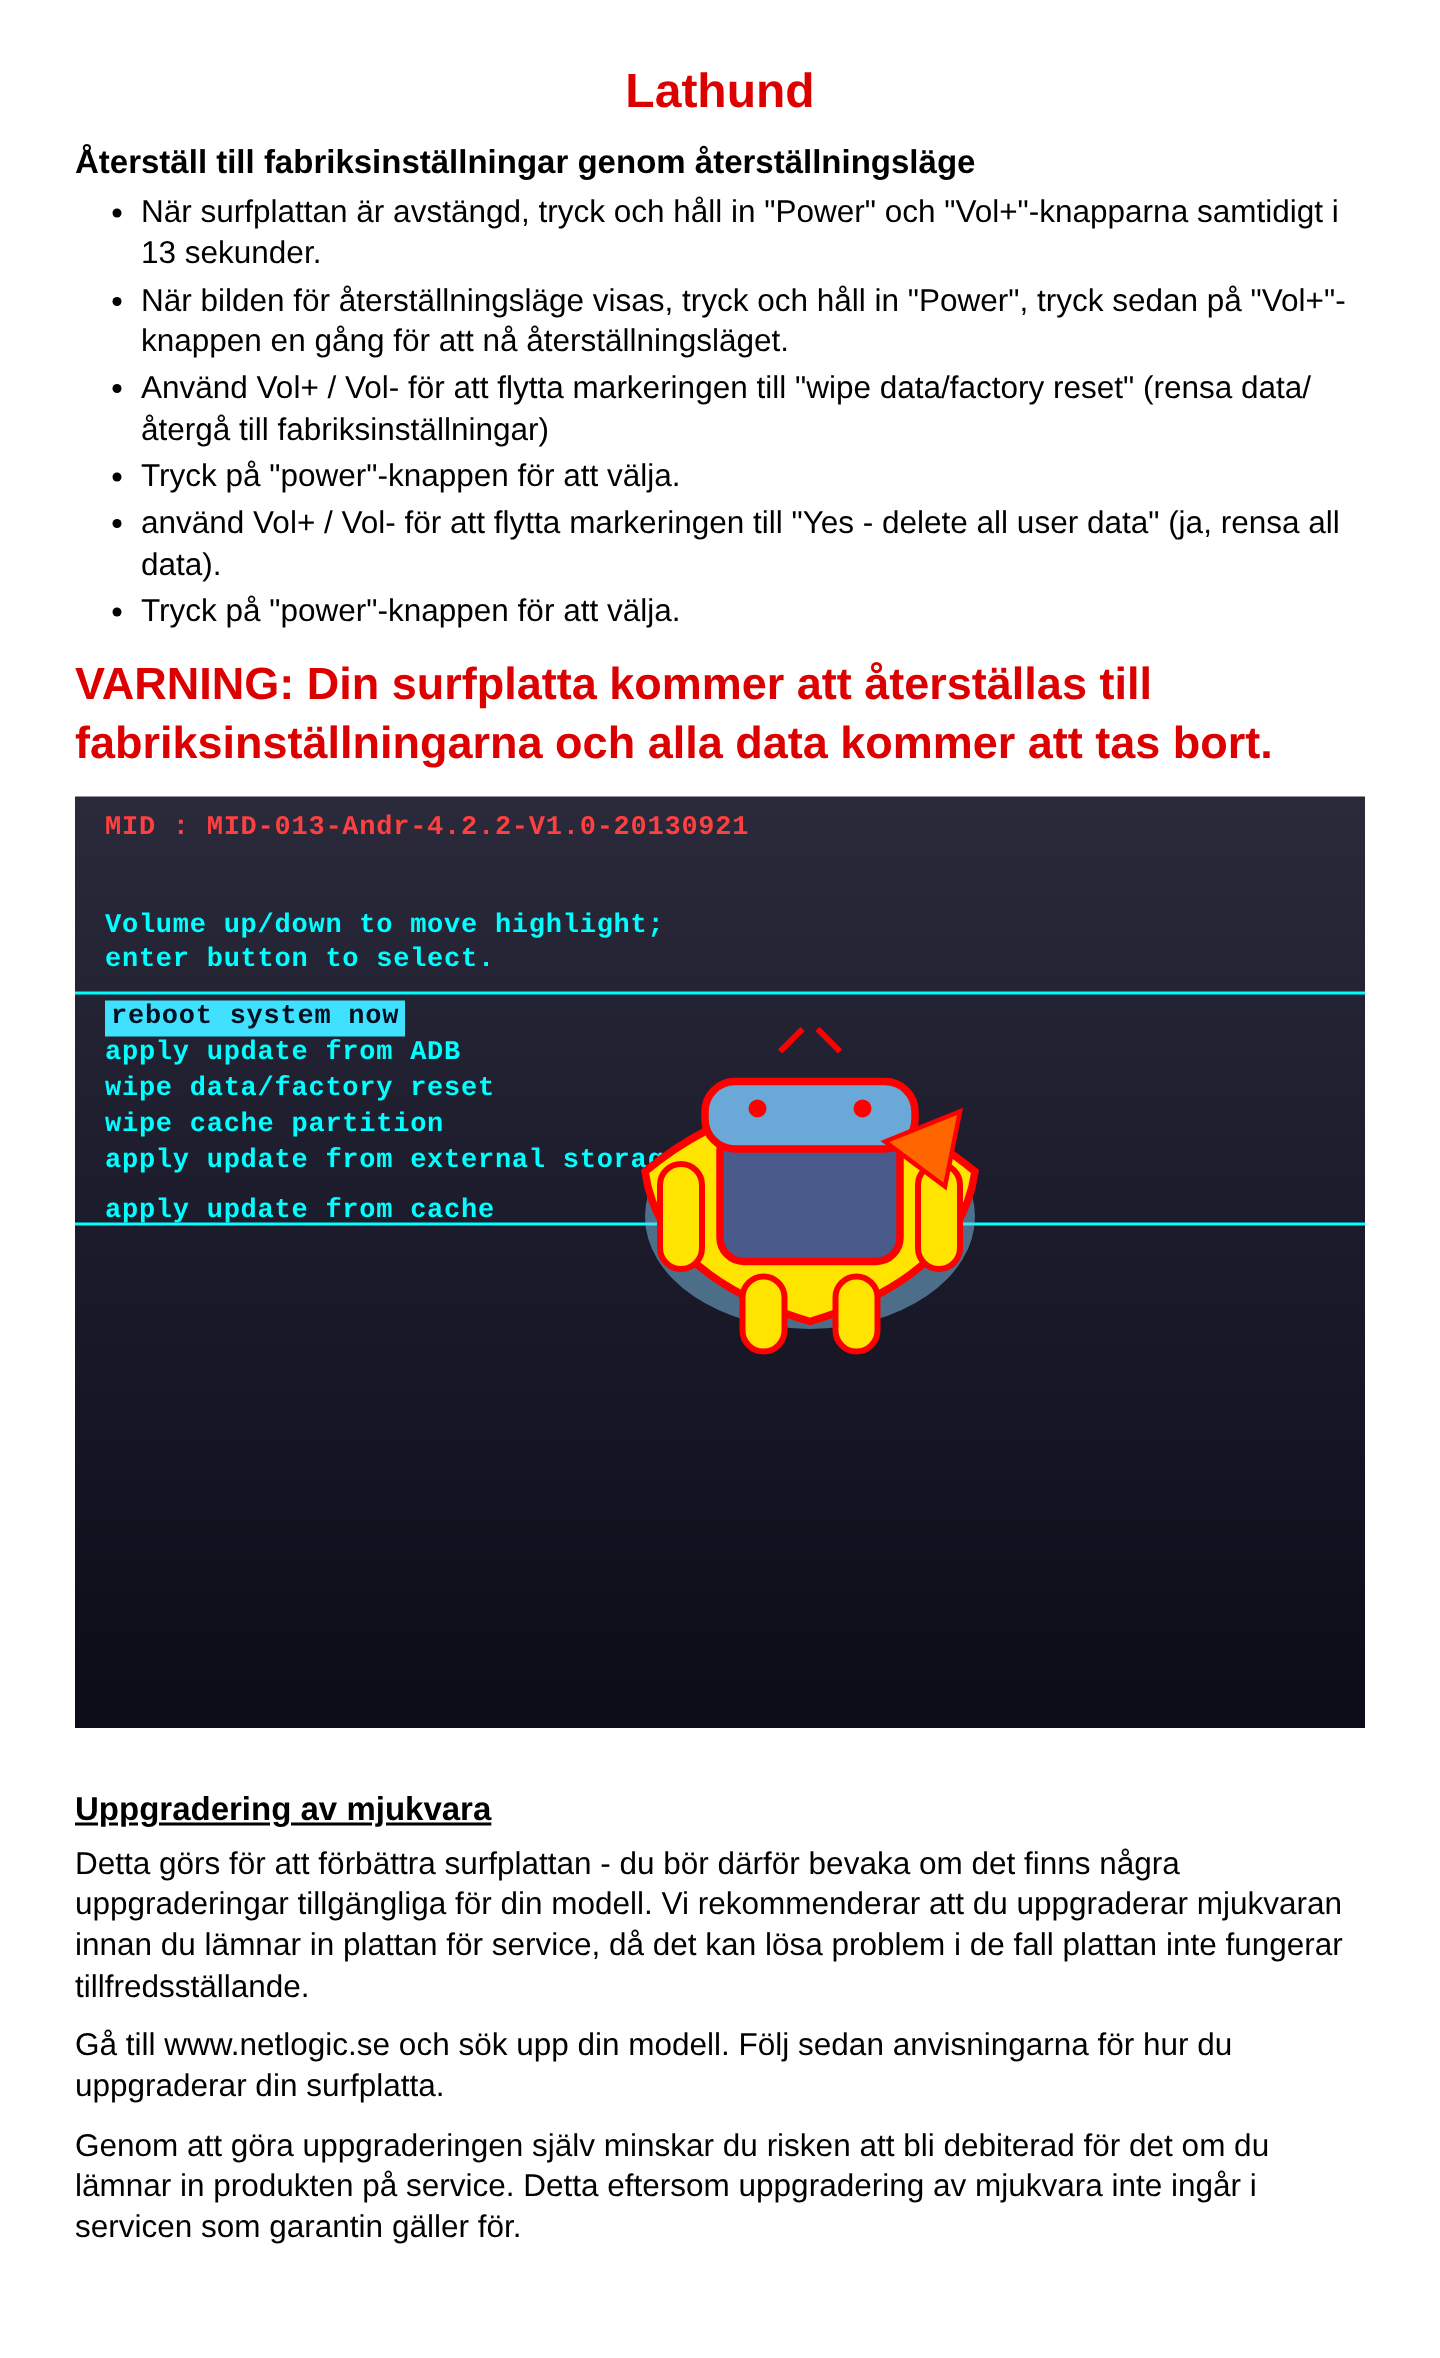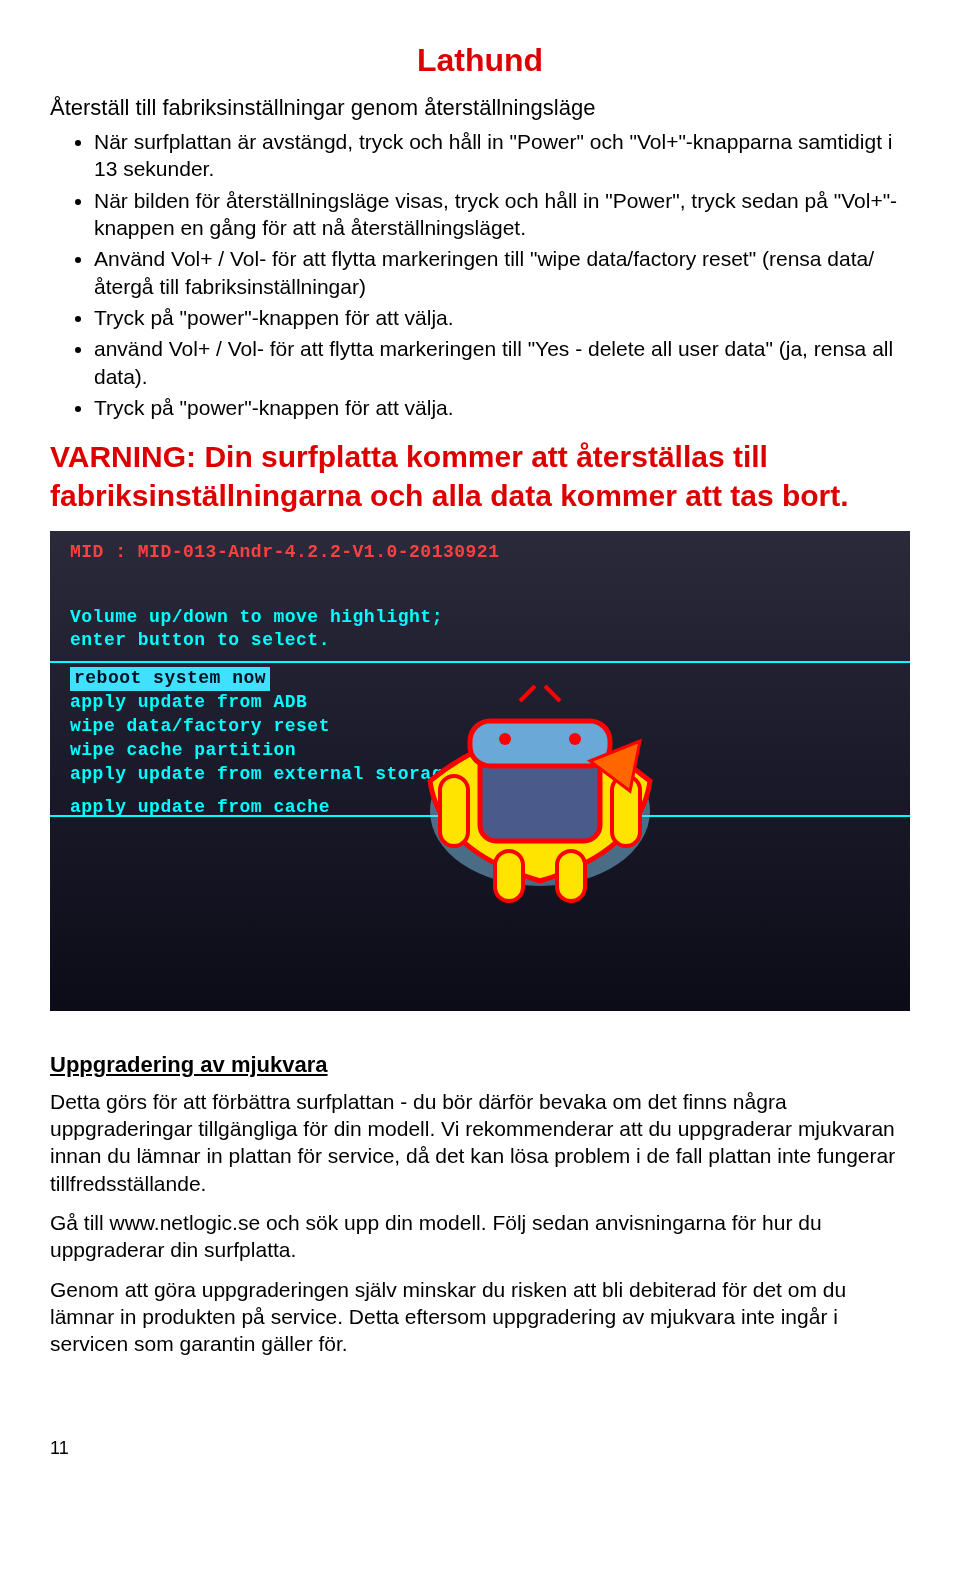--- a/index.html
+++ b/index.html
@@ -14,40 +14,40 @@
     box-sizing: border-box;
   }
   h1.title {
     color: #d00;
     font-size: 32px;
     font-weight: bold;
     text-align: center;
     margin: 0 0 12px 0;
   }
   h2.section {
-    font-weight: normal;
+    font-weight: bold;
     font-size: 22px;
     margin: 0 0 6px 0;
   }
   ul.bullets {
     margin: 4px 0 12px 0;
     padding-left: 44px;
   }
   ul.bullets li {
     margin-bottom: 4px;
   }
   p.warning {
     color: #d00;
     font-weight: bold;
     font-size: 30px;
     margin: 16px 0 16px 0;
   }
   .screenshot {
     width: 860px;
-    height: 480px;
+    height: 621px;
     background: linear-gradient(180deg, #2a2a3a 0%, #1a1a2a 50%, #0c0c18 100%);
     position: relative;
     overflow: hidden;
     margin-bottom: 40px;
   }
   .scr-line {
     font-family: "Courier New", monospace;
     font-size: 18px;
     font-weight: bold;
     letter-spacing: 0.5px;

